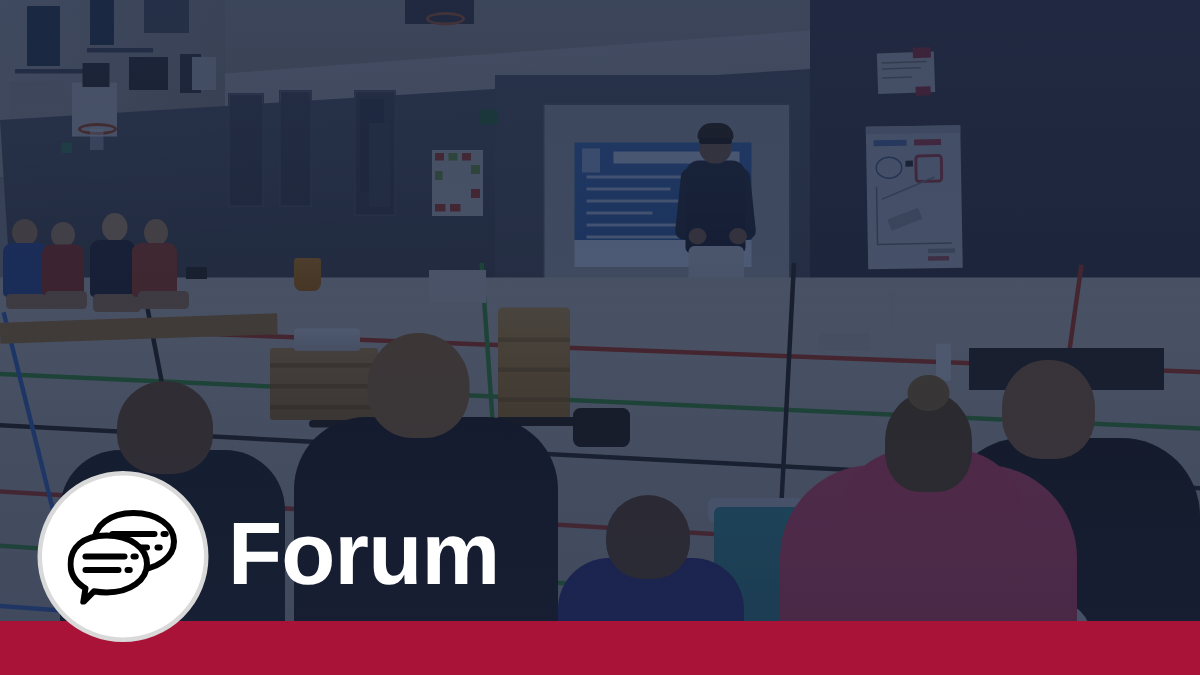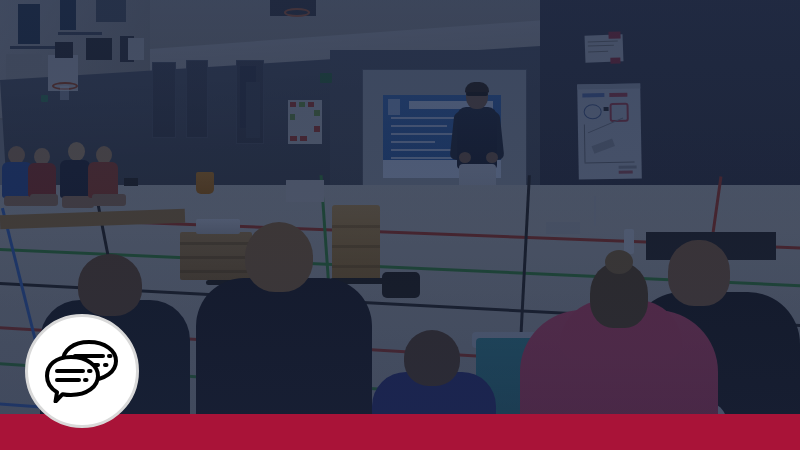--- a/index.html
+++ b/index.html
@@ -605,14 +605,15 @@
       <line x1="60" y1="26" x2="61.5" y2="26" stroke="#000000" stroke-width="4" stroke-linecap="round"></line>
 
       <path d="M26 18 C42 18 53 26.5 53 37 C53 47.5 42 56 26 56 C23 56 20.2 55.7 17.6 55.2 L10.5 62.5 L12 53.2 C5.8 49.6 2 44 2 37 C2 26.5 10 18 26 18 Z" fill="#ffffff" stroke="#000000" stroke-width="4" stroke-linejoin="round"></path>
       <line x1="12" y1="32" x2="38" y2="32" stroke="#000000" stroke-width="4" stroke-linecap="round"></line>
       <line x1="44" y1="32" x2="45.5" y2="32" stroke="#000000" stroke-width="4" stroke-linecap="round"></line>
       <line x1="12" y1="41" x2="34" y2="41" stroke="#000000" stroke-width="4" stroke-linecap="round"></line>
       <line x1="40" y1="41" x2="41.5" y2="41" stroke="#000000" stroke-width="4" stroke-linecap="round"></line>
     </svg>
   </div>
 
+  <div class="title">Forum</div>
 
 </div>
 
 </body></html>

